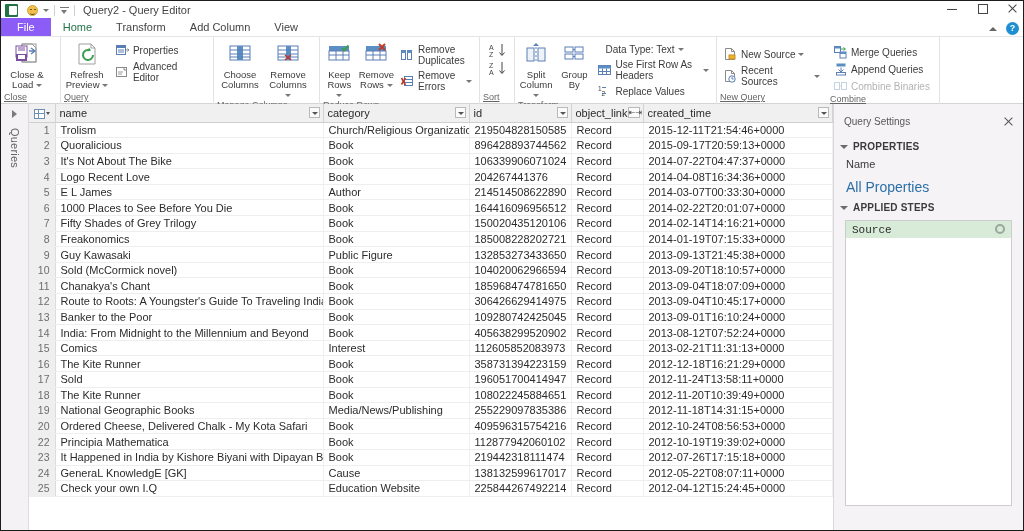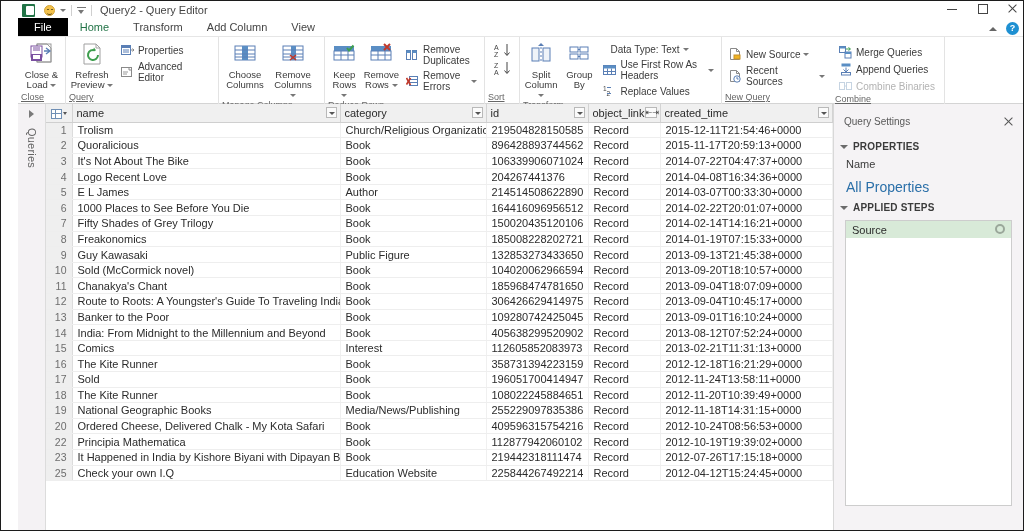--- a/index.html
+++ b/index.html
@@ -3,21 +3,21 @@
 <meta charset="utf-8">
 <style>
   * { box-sizing: border-box; margin:0; padding:0; }
   html,body { width:1024px; height:531px; overflow:hidden; }
   body {
     font-family: "Liberation Sans", sans-serif;
     font-size: 11px;
     color: #333;
     background: #ffffff;
   }
-  #app { position:relative; width:1024px; height:531px; border:1px solid #1c1c1c; overflow:hidden; background:#fff;padding-left:17px; }
+  #app { position:relative; width:1024px; height:531px; border:1px solid #1c1c1c; overflow:hidden; background:#fff; }
 
   
   .titlebar { height:18px; background:#ffffff; display:flex; align-items:center; padding:0 4px; position:relative; }
   .excel-logo { width:13px; height:13px; background:#217346; border-radius:1px; position:relative; display:inline-block; margin-right:3px; }
   .excel-logo:after { content:""; position:absolute; left:4px; top:2px; width:8px; height:9px; background:#fff; border-radius:1px; }
   .excel-logo:before { content:""; position:absolute; left:5px; top:3px; width:6px; height:7px; background:#217346;
      clip-path: polygon(0 0, 40% 0, 50% 35%, 60% 0, 100% 0, 70% 50%, 100% 100%, 60% 100%, 50% 65%, 40% 100%, 0 100%, 30% 50%); }
   .qat { display:flex; align-items:center; gap:5px; margin-left:6px; }
   .qat-smiley { width:11px;height:11px;border-radius:50%;background:#f2c14b;border:1px solid #d3a43a; position:relative; }
   .qat-smiley:before{content:"";position:absolute;left:2px;top:3px;width:1.5px;height:1.5px;background:#5a4a20;border-radius:50%;
@@ -33,21 +33,21 @@
   .win-btn { width:14px;height:13px;position:relative;cursor:default; }
   .wc-min:before{content:"";position:absolute;left:2px;top:7px;width:10px;height:1px;background:#444;}
   .wc-max:before{content:"";position:absolute;left:3px;top:2px;width:8px;height:8px;border:1px solid #444;}
   .wc-close:before,.wc-close:after{content:"";position:absolute;left:2px;top:6px;width:11px;height:1px;background:#444;}
   .wc-close:before{transform:rotate(45deg);}
   .wc-close:after{transform:rotate(-45deg);}
 
   
   .tabstrip { height:18px; background:#ffffff; display:flex; align-items:flex-end; position:relative; border-bottom:1px solid #e6e6e6;}
   .tab { font-size:11px; padding:2px 12px 3px 12px; color:#444; cursor:default; }
-  .tab.file { background:#000000; color:#fff; padding:3px 16px; }
+  .tab.file { background:#8b5cf6; color:#fff; padding:3px 16px; }
   .tab.active { color:#217346; background:#fff; position:relative; }
   .help-area { position:absolute; right:4px; bottom:1px; display:flex; align-items:center; gap:9px; }
   .chev-up { width:0;height:0;border-left:4px solid transparent;border-right:4px solid transparent;border-bottom:4px solid #666; }
   .help-circ { width:13px;height:13px;border-radius:50%;background:#1e90d2;color:#fff;font-size:9px;line-height:13px;text-align:center;font-weight:bold; }
 
   
   .ribbon { height:67px; background:#ffffff; display:flex; border-bottom:1px solid #d4d4d4; position:relative; }
   .rgroup { display:flex; flex-direction:column; justify-content:space-between; border-right:1px solid #e3e3e3; padding:2px 3px 0 3px; position:relative; height:67px; }
   .rgroup-body { display:flex; align-items:flex-start; gap:2px; padding-top:2px; flex:1; }
   .rgroup-label { text-align:left; font-size:9px; color:#666; padding-bottom:2px;text-decoration:underline; }
@@ -92,21 +92,21 @@
   .qs-close:before,.qs-close:after{content:"";position:absolute;left:0;top:5px;width:11px;height:1px;background:#555;}
   .qs-close:before{transform:rotate(45deg);} .qs-close:after{transform:rotate(-45deg);}
   .qs-section { display:flex; align-items:center; gap:5px; padding:4px 8px 3px 6px; }
   .qs-section .lbl { font-size:10px; font-weight:bold; color:#3b3b3b; letter-spacing:0.2px; }
   .qs-tri { width:0;height:0;border-left:4px solid transparent;border-right:4px solid transparent;border-top:4px solid #6b6b6b; }
   .qs-fieldlabel { font-size:11px; color:#3b3b3b; padding:3px 0 2px 12px; }
   .qs-input { margin:0 11px; height:17px; background:#fff; border:1px solid #bdbdbd; font-size:11px; color:#2b2b2b;
      display:flex; align-items:center; padding:0 4px; }
   .qs-link { font-size:14px; color:#2a6fa8; padding:7px 0 3px 12px; }
   .qs-stepsbox { margin:4px 11px 0 11px; background:#fff; border:1px solid #cdcdcd; height:286px; }
-  .qs-step { background:#d8ead8; height:17px; display:flex; align-items:center; padding:0 6px; font-size:11px; color:#2b2b2b; position:relative;}
+  .qs-step { background:#d8ead8; height:17px; display:flex; align-items:center; padding:0 6px; font-size:11px; color:#2b2b2b; position:relative;font-family:Liberation Mono, monospace;}
   .qs-gear { position:absolute; right:6px; top:3px; width:10px;height:10px; border-radius:50%; border:2px solid #9aa79a; }
 </style>
 </head>
 <body>
 
 <div id="app">
 
   <div class="titlebar">
     <span class="excel-logo"></span>
     <div class="qat">
@@ -131,21 +131,21 @@
     <div class="tab">Add Column</div>
     <div class="tab">View</div>
     <div class="help-area">
       <span class="chev-up"></span>
       <span class="help-circ">?</span>
     </div>
   </div>
 
   <div class="ribbon">
 
-    <div class="rgroup" style="width:48px">
+    <div class="rgroup" style="width:60px">
       <div class="rgroup-body">
         <div class="bigbtn">
           <span class="bigicon">
             <svg width="28" height="26" viewBox="0 0 28 26">
               <rect x="9" y="2" width="14" height="18" fill="#fff" stroke="#9a9a9a"></rect>
               <path d="M9 2 h10 l4 4 v14 h-14z" fill="none" stroke="#9a9a9a"></path>
               <rect x="3" y="4" width="11" height="11" fill="#fff" stroke="#7a4fa0"></rect>
               <path d="M5 6 h7 M5 8 h7" stroke="#7a4fa0" stroke-width="1"></path>
               <rect x="3" y="12" width="11" height="7" fill="#7a4fa0"></rect>
               <rect x="5" y="13" width="7" height="4" fill="#fff"></rect>
@@ -480,21 +480,21 @@
               <td>219504828150585</td>
               <td class="link">Record</td>
               <td>2015-12-11T21:54:46+0000</td>
             </tr>
             <tr>
               <td class="rownum">2</td>
               <td>Quoralicious</td>
               <td>Book</td>
               <td>896428893744562</td>
               <td class="link">Record</td>
-              <td>2015-11-17T20:59:13+0000</td>
+              <td>2015-09-17T20:59:13+0000</td>
             </tr>
             <tr>
               <td class="rownum">3</td>
               <td>It's Not About The Bike</td>
               <td>Book</td>
               <td>106339906071024</td>
               <td class="link">Record</td>
               <td>2014-07-22T04:47:37+0000</td>
             </tr>
             <tr>
@@ -643,20 +643,28 @@
             </tr>
             <tr>
               <td class="rownum">23</td>
               <td>It Happened in India by Kishore Biyani with Dipayan Baishya</td>
               <td>Book</td>
               <td>219442318111474</td>
               <td class="link">Record</td>
               <td>2012-07-26T17:15:18+0000</td>
             </tr>
             <tr>
+              <td class="rownum">24</td>
+              <td>GeneraL KnowledgE [GK]</td>
+              <td>Cause</td>
+              <td>138132599617017</td>
+              <td class="link">Record</td>
+              <td>2012-05-22T08:07:11+0000</td>
+            </tr>
+            <tr>
               <td class="rownum">25</td>
               <td>Check your own I.Q</td>
               <td>Education Website</td>
               <td>225844267492214</td>
               <td class="link">Record</td>
               <td>2012-04-12T15:24:45+0000</td>
             </tr>
           </tbody>
       </table>
     </div>

